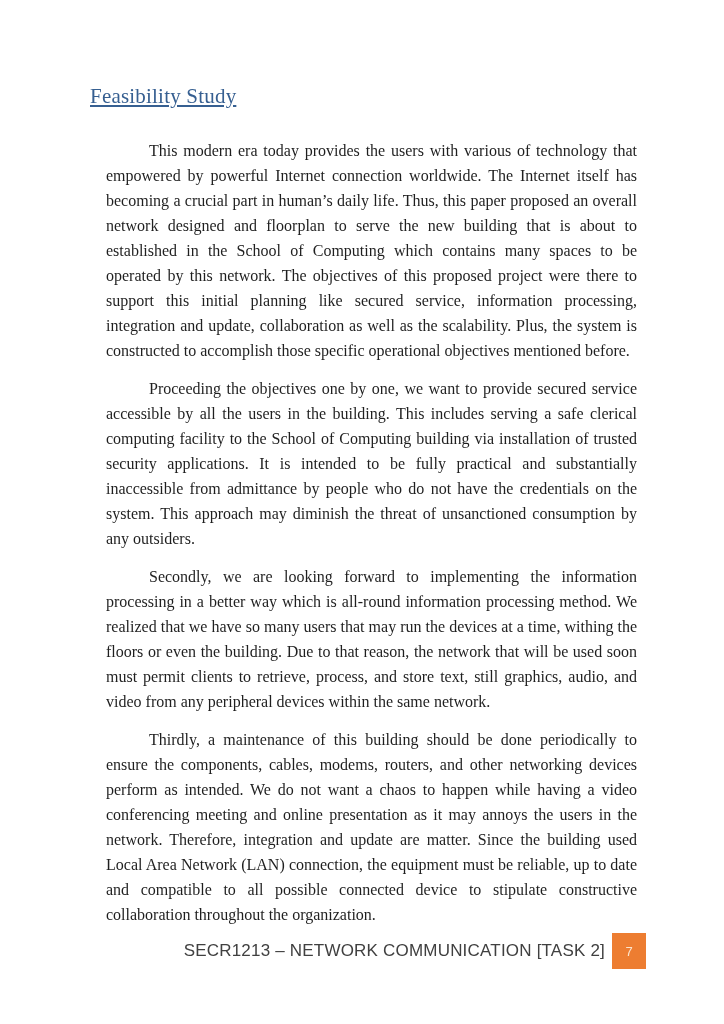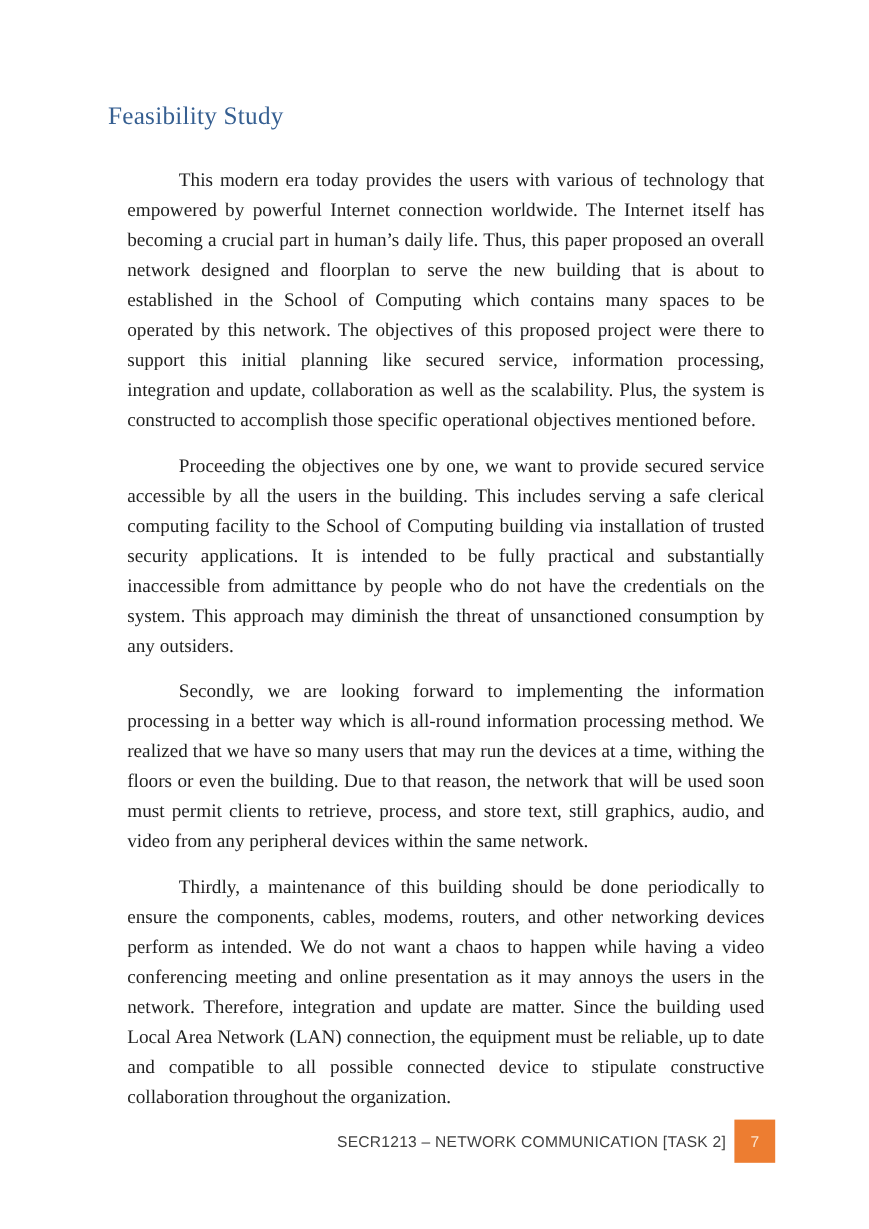--- a/index.html
+++ b/index.html
@@ -21,39 +21,40 @@
     top: 84px;
     width: 547px;
   }
   .heading {
     font-family: "Liberation Serif", serif;
     font-weight: normal;
     font-size: 21px;
     color: #365F91;
     margin: 0 0 29px 0;
     letter-spacing: 0.2px;
+    text-decoration: underline;
   }
   .body-paragraph {
     font-size: 16px;
     line-height: 25px;
     color: #1f1f1f;
     text-align: justify;
     text-indent: 43px;
     margin: 0 0 13px 16px;
   }
   .footer {
     position: absolute;
     right: 78px;
     bottom: 55px;
     display: flex;
     align-items: center;
     font-family: "Liberation Sans", sans-serif;
   }
   .footer-text {
-    font-size: 13px;
+    font-size: 17px;
     color: #404040;
     letter-spacing: 0.2px;
     white-space: nowrap;
     margin-right: 7px;
   }
   .page-badge {
     width: 34px;
     height: 36px;
     background: #ED7D31;
     color: #FBE3CC;

